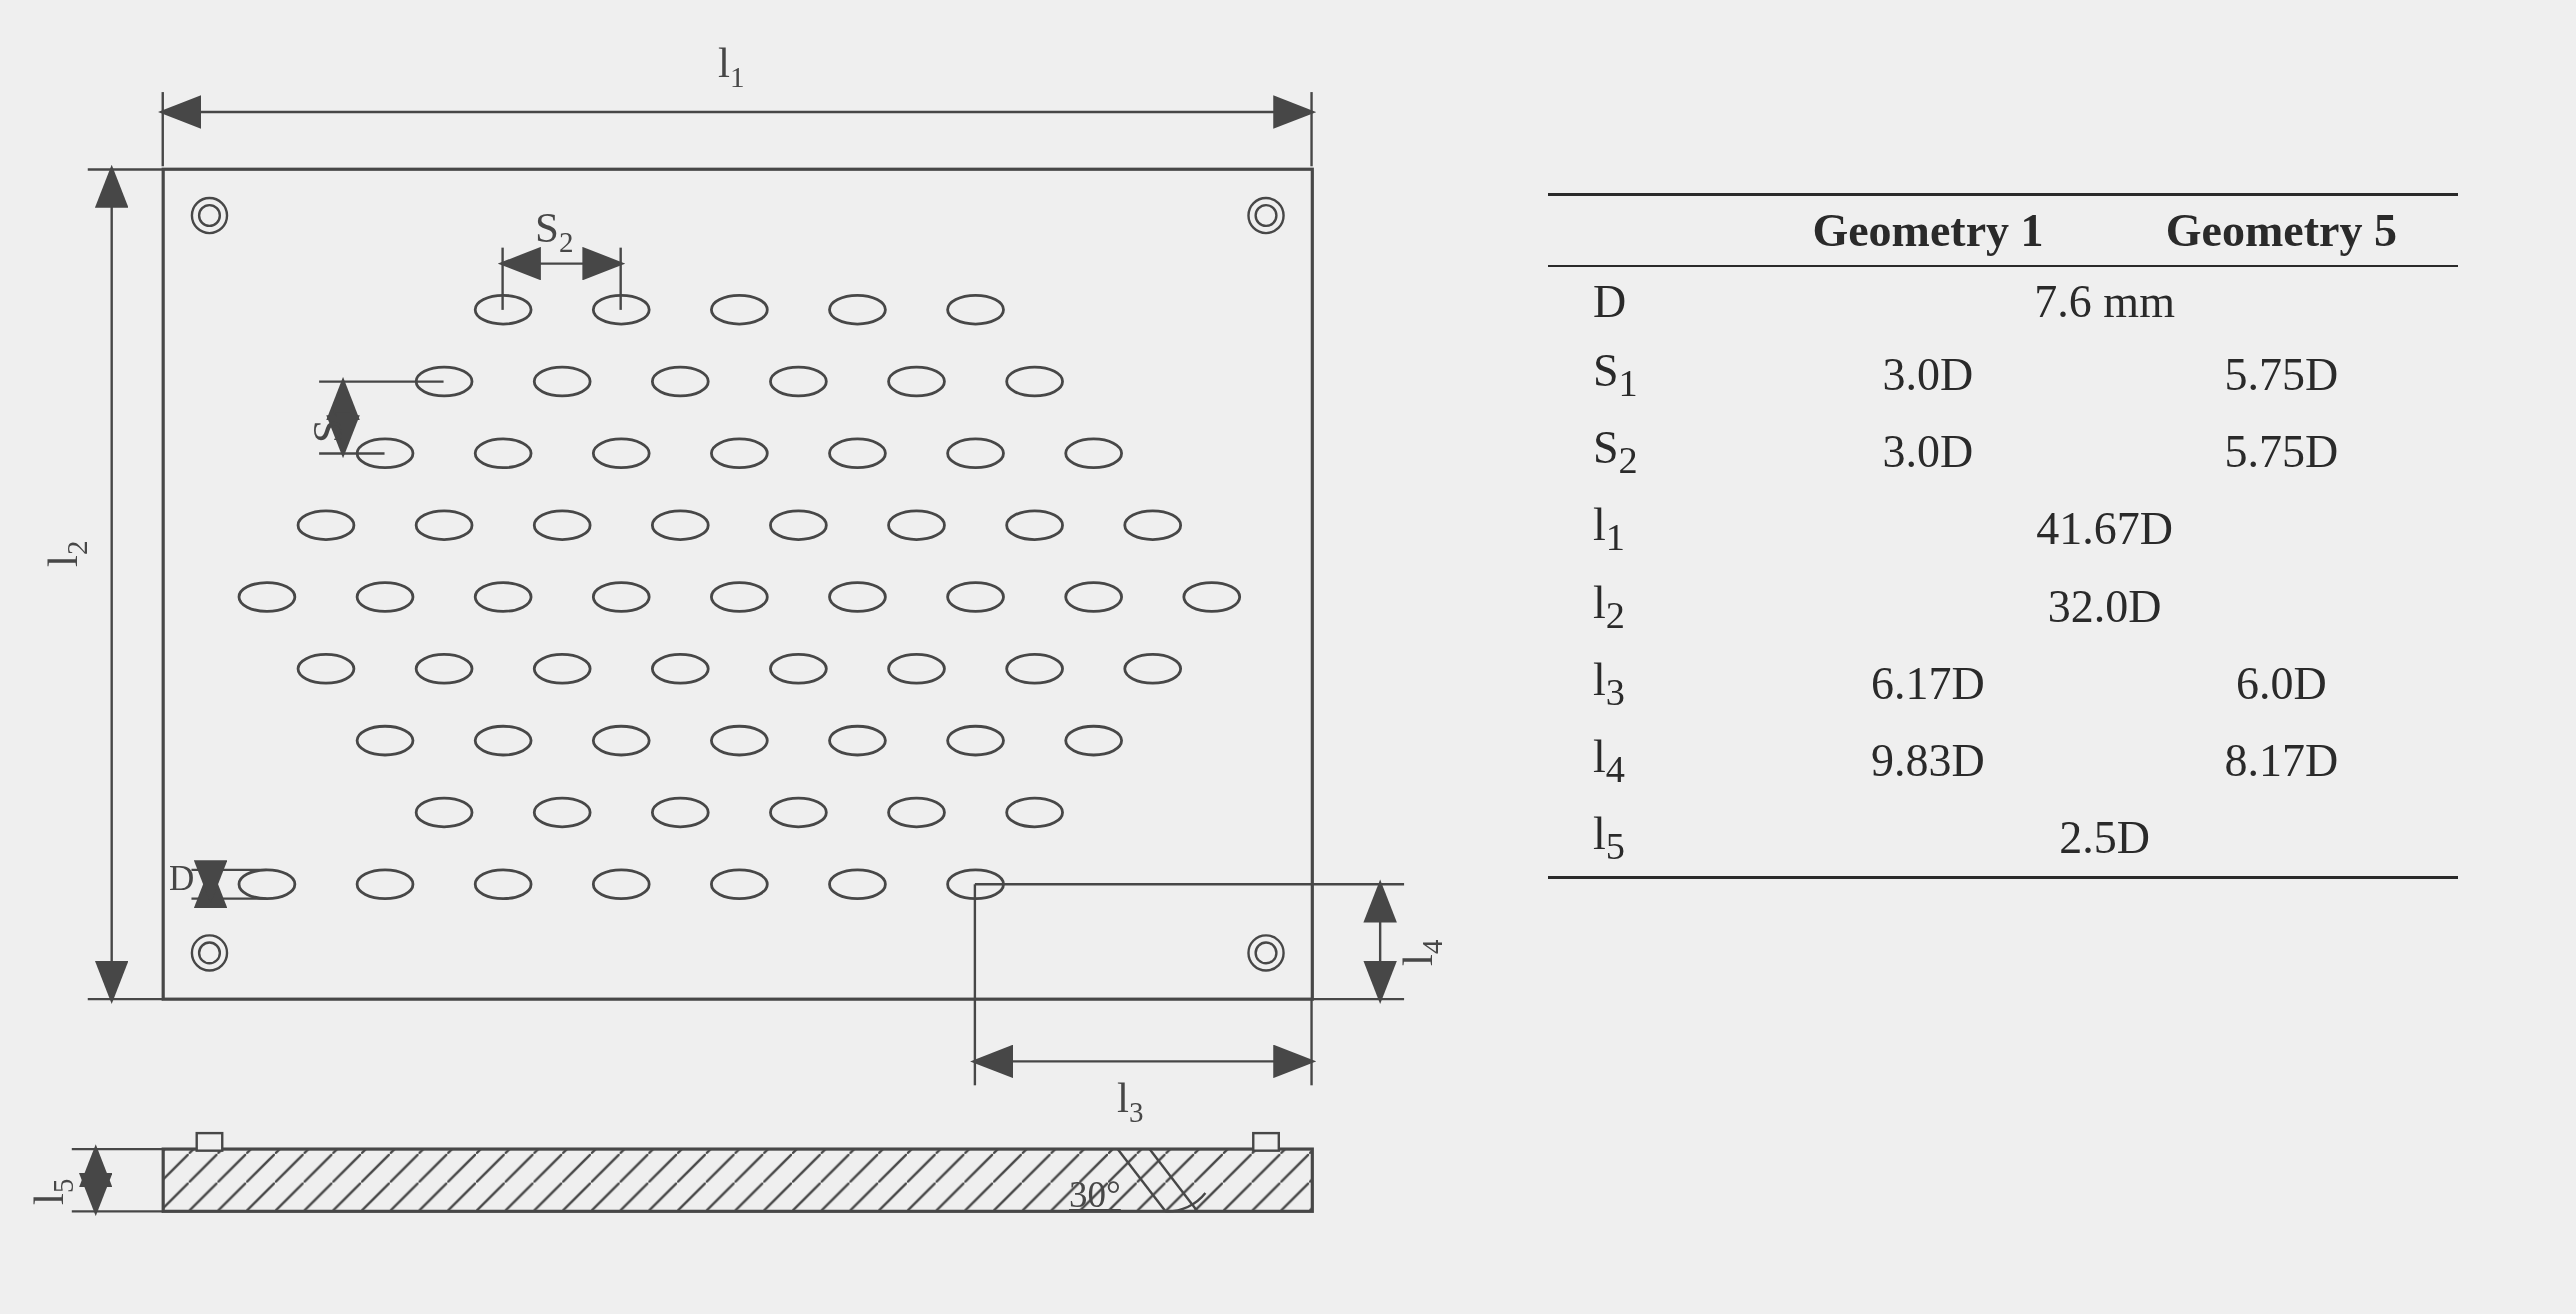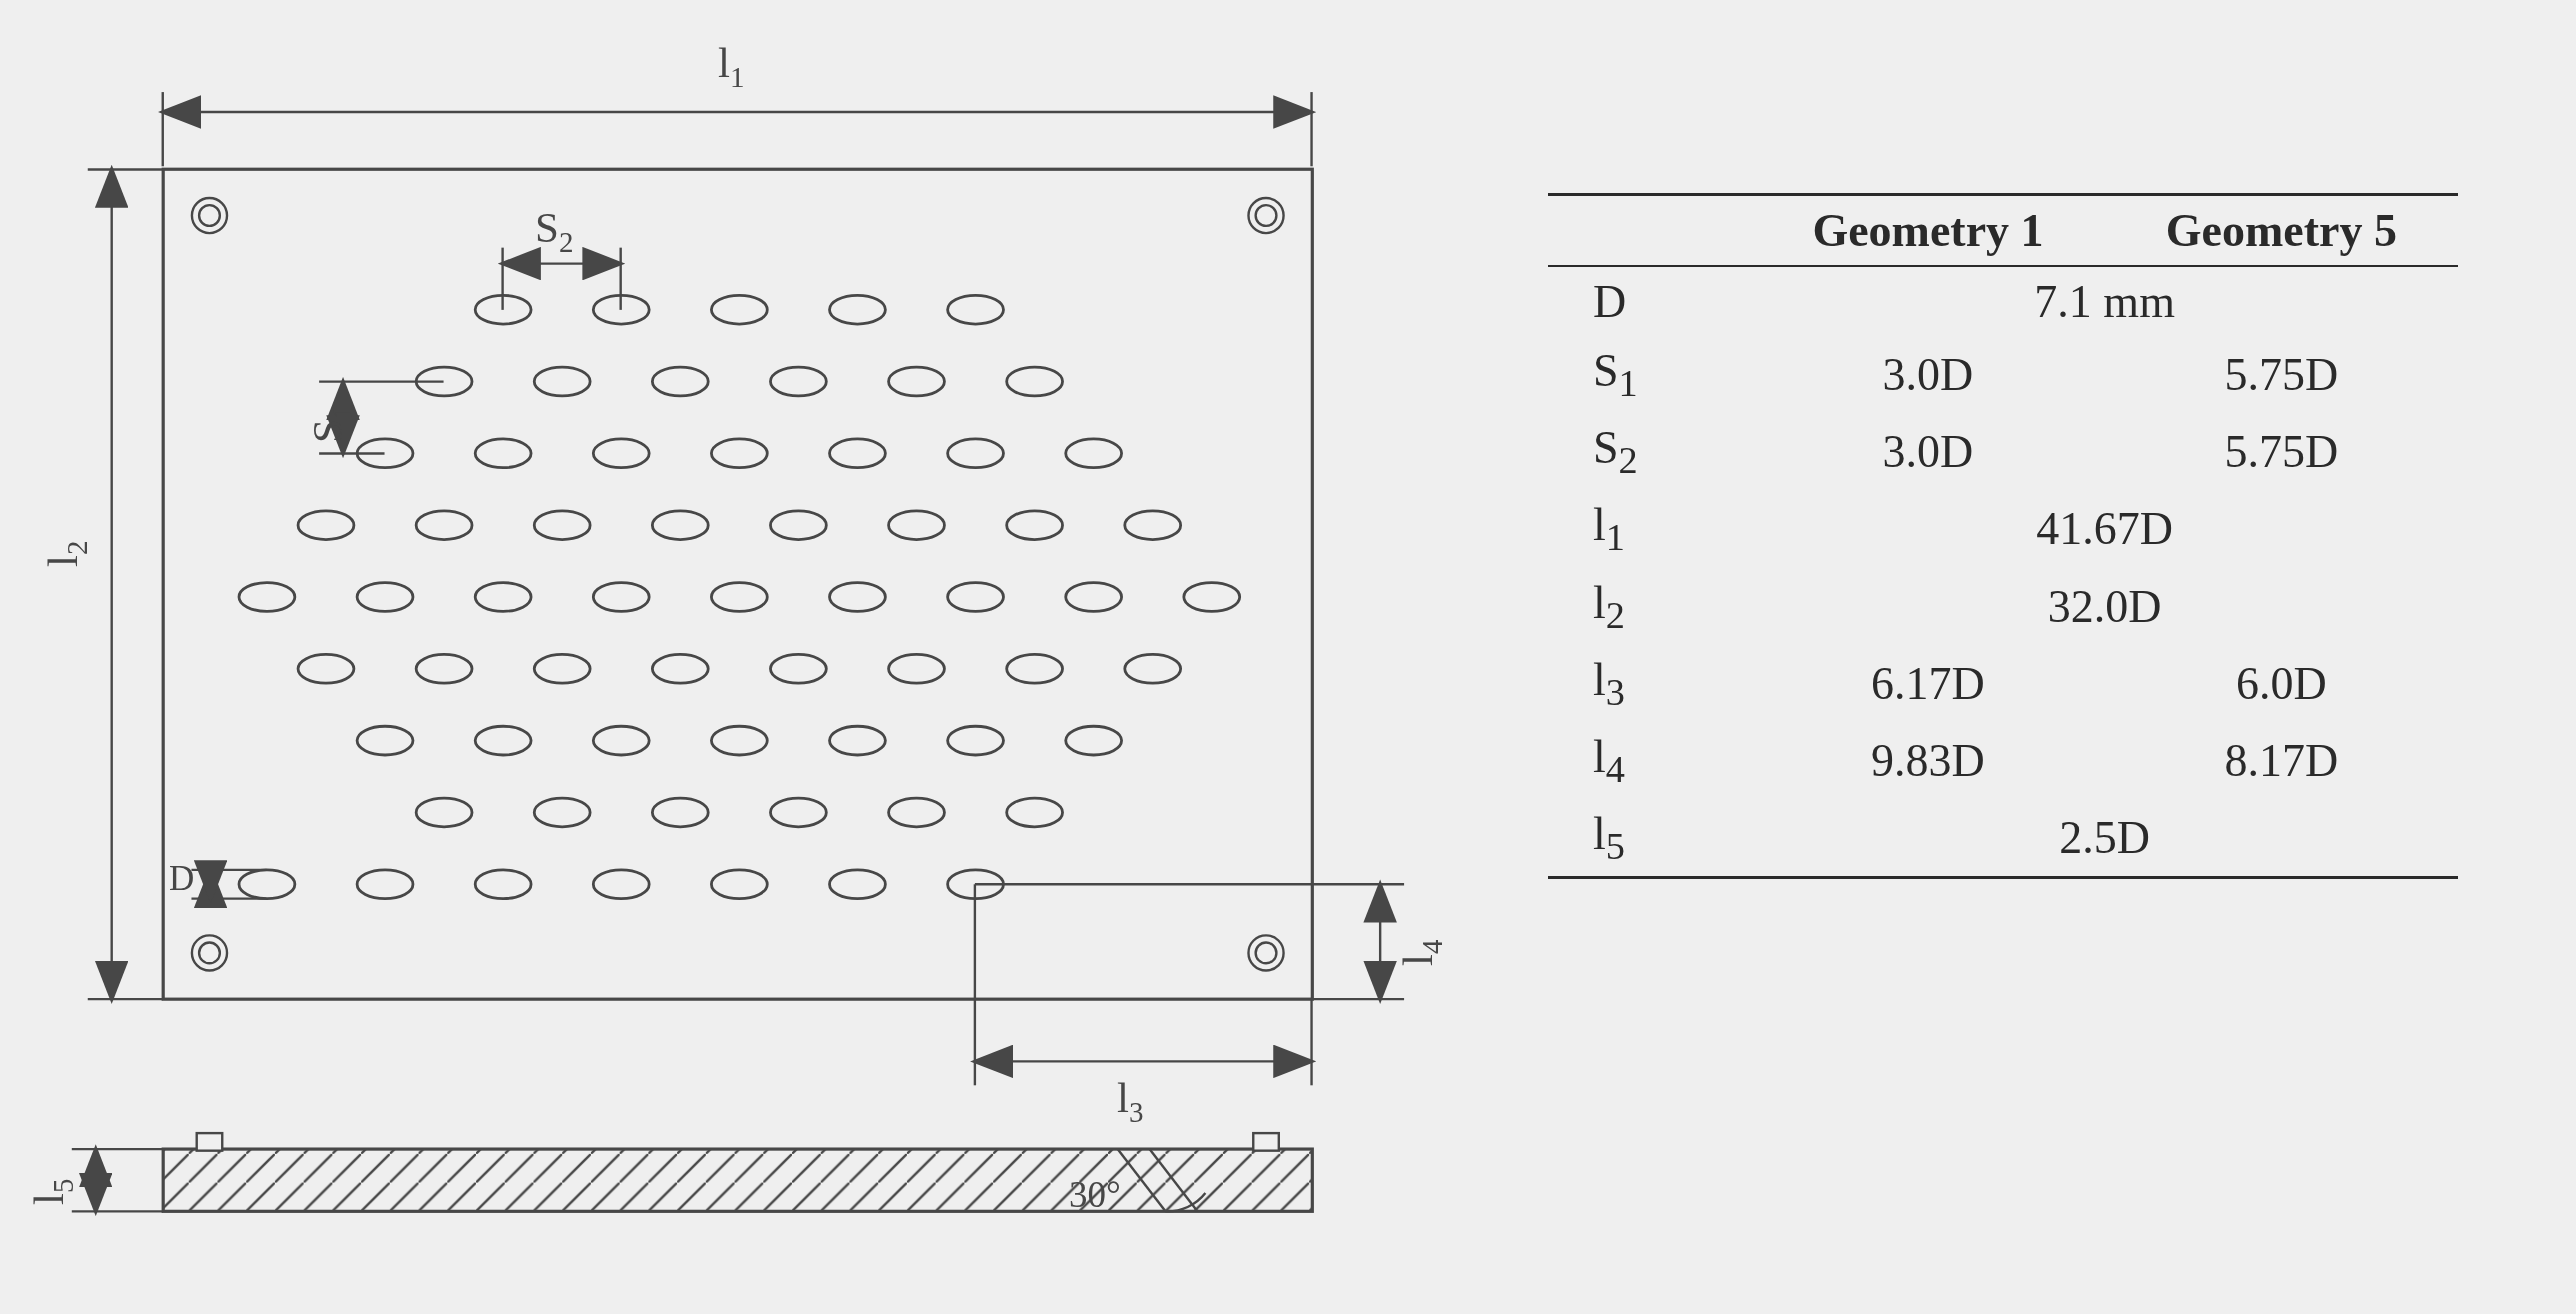--- a/index.html
+++ b/index.html
@@ -234,36 +234,36 @@
   </div>
   <div class="label" style="left:1117px; top:1073px;">
     <span>l</span><sub>3</sub>
   </div>
   <div class="label" style="left:1393px; top:966px; transform:rotate(-90deg); transform-origin:left top;">
     <span>l</span><sub>4</sub>
   </div>
   <div class="label" style="left:24px; top:1205px; transform:rotate(-90deg); transform-origin:left top;">
     <span>l</span><sub>5</sub>
   </div>
-  <div class="label" style="left:1069px; top:1173px; font-size:37px;">
+  <div class="label" style="left:1069px; top:1173px; font-size:37px;text-decoration:underline;">
     <span>30°</span>
   </div>
 
   <table class="tbl">
     <thead>
       <tr>
         <th class="param"></th>
         <th class="geo">Geometry 1</th>
         <th class="geo">Geometry 5</th>
       </tr>
     </thead>
     <tbody>
       <tr>
         <td class="param"><span>D</span></td>
-        <td colspan="2">7.1 mm</td>
+        <td colspan="2">7.6 mm</td>
       </tr>
       <tr>
         <td class="param"><span>S</span><sub>1</sub></td>
         <td>3.0D</td>
         <td>5.75D</td>
       </tr>
       <tr>
         <td class="param"><span>S</span><sub>2</sub></td>
         <td>3.0D</td>
         <td>5.75D</td>

